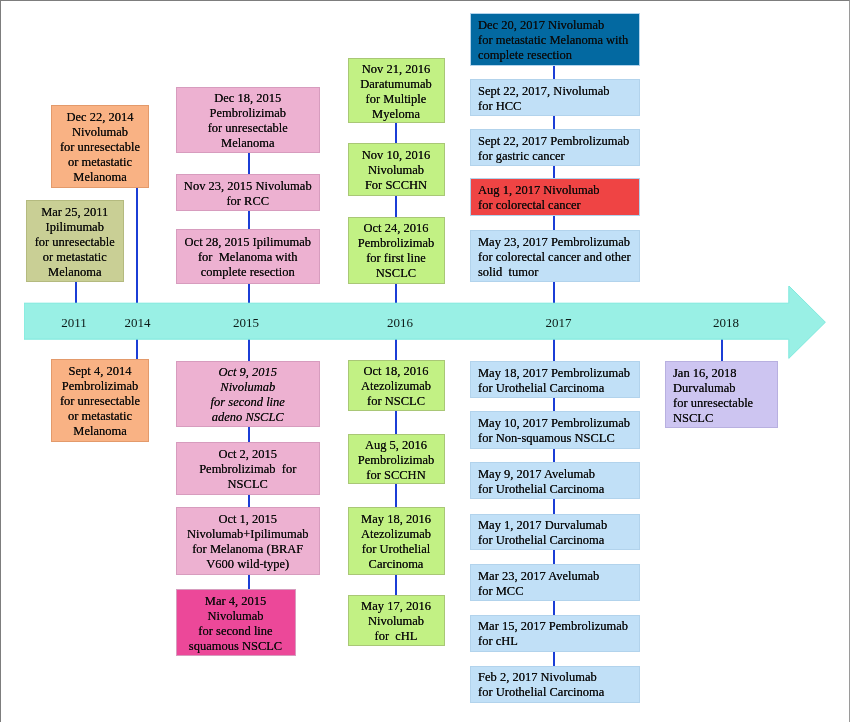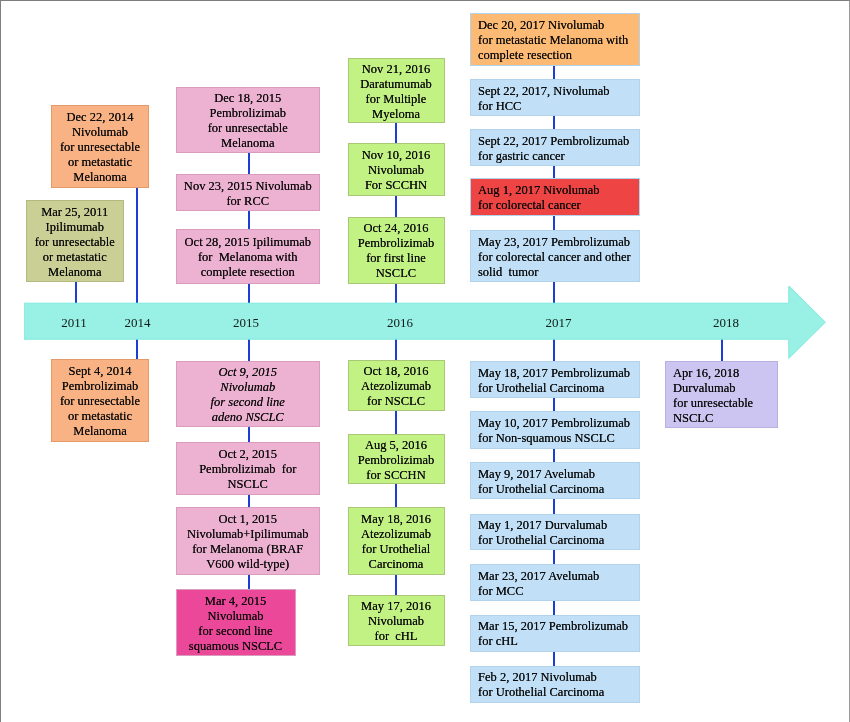--- a/index.html
+++ b/index.html
@@ -183,21 +183,21 @@
           <span class="ln">Carcinoma</span>
         </div>
       </div>
       <div class="box center" style="left: 347.5px; top: 595px; width: 97px; height: 51px; background: rgb(194, 241, 132); border: 1px solid rgb(169, 199, 118);">
         <div class="inner" style="top: 3.3px;">
           <span class="ln">May 17, 2016</span>
           <span class="ln">Nivolumab</span>
           <span class="ln">for  cHL</span>
         </div>
       </div>
-      <div class="box left" style="left: 470px; top: 13px; width: 170px; height: 53px; background: #fdba74; border: 1px solid rgb(178, 211, 236);">
+      <div class="box left" style="left: 470px; top: 13px; width: 170px; height: 53px; background: #0369a1; border: 1px solid rgb(178, 211, 236);">
         <div class="inner" style="top: 4.3px;">
           <span class="ln">Dec 20, 2017 Nivolumab</span>
           <span class="ln">for metastatic Melanoma with</span>
           <span class="ln">complete resection</span>
         </div>
       </div>
       <div class="box left" style="left: 470px; top: 78.5px; width: 170px; height: 37.5px; background: rgb(193, 224, 247); border: 1px solid rgb(178, 211, 236);">
         <div class="inner" style="top: 4.05px;">
           <span class="ln">Sept 22, 2017, Nivolumab</span>
           <span class="ln">for HCC</span>
@@ -259,21 +259,21 @@
         </div>
       </div>
       <div class="box left" style="left: 470px; top: 665.5px; width: 170px; height: 37px; background: rgb(193, 224, 247); border: 1px solid rgb(178, 211, 236);">
         <div class="inner" style="top: 3.8px;">
           <span class="ln">Feb 2, 2017 Nivolumab</span>
           <span class="ln">for Urothelial Carcinoma</span>
         </div>
       </div>
       <div class="box left" style="left: 665px; top: 360.5px; width: 112.5px; height: 67.5px; background: rgb(205, 197, 241); border: 1px solid rgb(184, 176, 224);">
         <div class="inner" style="top: 4.05px;">
-          <span class="ln">Apr 16, 2018</span>
+          <span class="ln">Jan 16, 2018</span>
           <span class="ln">Durvalumab</span>
           <span class="ln">for unresectable</span>
           <span class="ln">NSCLC</span>
         </div>
       </div>
     </div>
   <svg id="arrow" width="810" height="74" viewBox="0 0 810 74" style="left:24px;top:286px;">
     <path d="M 0.0 17.2 L 764.8 17.2 L 764.8 -0.2 L 801.4 36.2 L 764.8 72.4 L 764.8 53.2 L 0.0 53.2 Z" fill="#99f0e5" stroke="#7fe9dd" stroke-width="1"></path>
   </svg>
   <div id="yearlayer">

